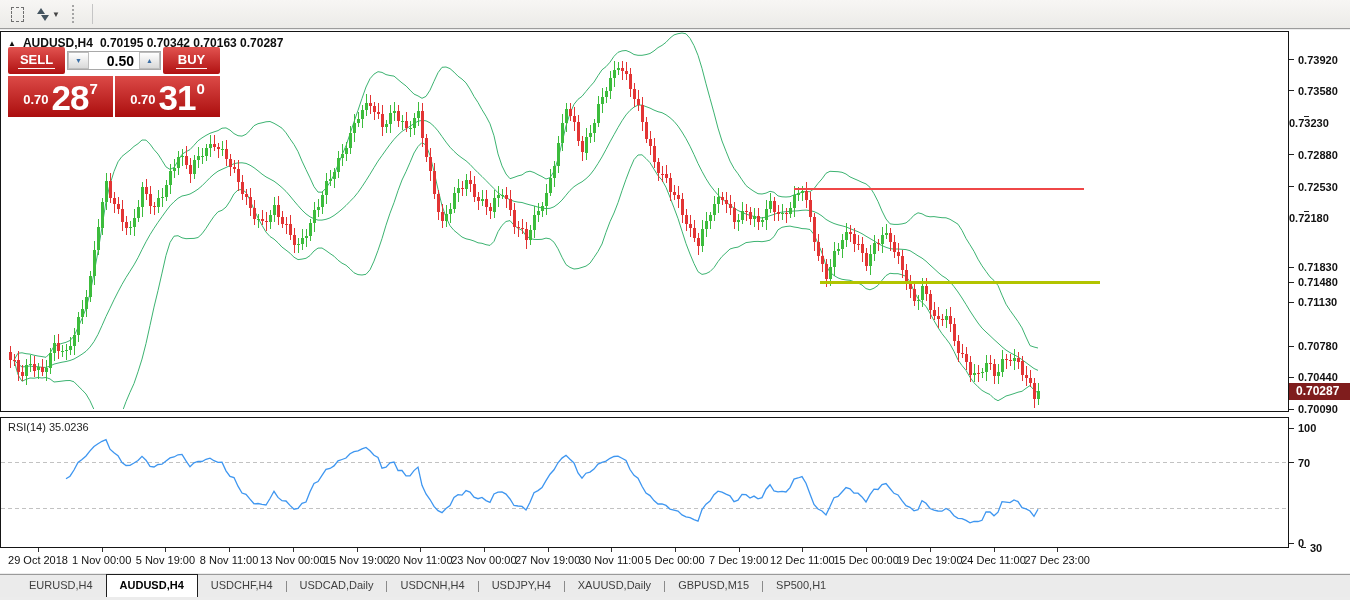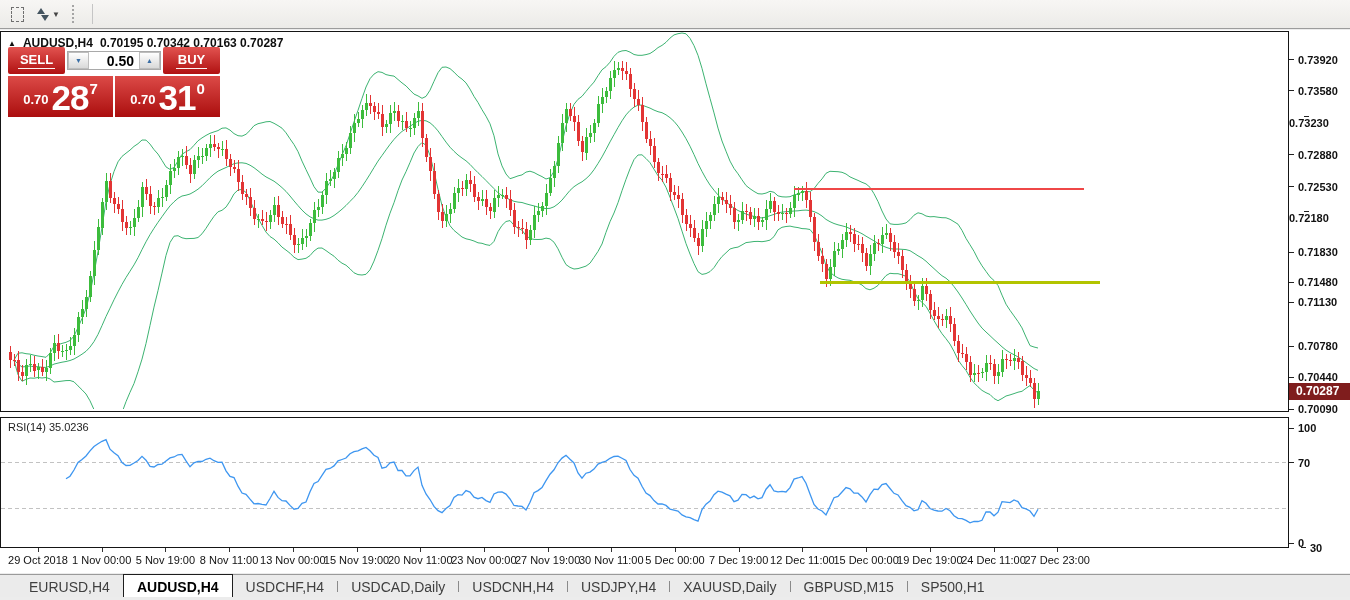--- a/index.html
+++ b/index.html
@@ -47,21 +47,21 @@
   .tp-price{flex:1;background:linear-gradient(#dc4a47,#ab0e0e);color:#fff;display:flex;
     align-items:flex-end;justify-content:center;padding-bottom:3px;}
   .tp-price.sellp{margin-right:1px;}
   .tp-price.buyp{margin-left:1px;}
   .tp-price .sm{font-size:13px;margin:0 3px 7px 0;}
   .tp-price .big{font-size:35px;line-height:33px;letter-spacing:-1px;}
   .tp-price .sup{font-size:15px;margin-bottom:17px;margin-left:1px;}
   
   .tabbar{position:absolute;left:0;top:574px;width:1350px;height:23px;background:#ebebeb;
     border-top:1px solid #9a9a9a;display:flex;align-items:stretch;padding-left:16px;box-sizing:border-box;}
-  .tab{padding:4px 13px 0;font-size:14px;color:#3f3f3f;white-space:nowrap;}
+  .tab{padding:4px 13px 0;font-size:11px;color:#3f3f3f;white-space:nowrap;}
   .tab.active{background:#fff;border:1px solid #1e1e1e;border-bottom:none;margin-top:-1px;
     font-weight:bold;color:#000;padding-top:4px;}
   .tabsep{width:1px;height:11px;background:#8a8a8a;align-self:center;}
   svg{display:block;}
 </style>
 </head>
 <body>
 
 <div class="screen">
 
@@ -417,21 +417,21 @@
         <span>0.72880</span>
       </div>
       <div class="ptick" style="top: 179.538px; left: 0px;">
         <i></i>
         <span>0.72530</span>
       </div>
       <div class="ptick" style="top: 211.449px; left: 0px; flex-direction: column;">
         <i></i>
         <span>0.72180</span>
       </div>
-      <div class="ptick" style="top: 245px; left: 0px;">
+      <div class="ptick" style="top: 260px; left: 0px;">
         <i></i>
         <span>0.71830</span>
       </div>
       <div class="ptick" style="top: 275.27px; left: 0px;">
         <i></i>
         <span>0.71480</span>
       </div>
       <div class="ptick" style="top: 295px; left: 0px;">
         <i></i>
         <span>0.71130</span>

